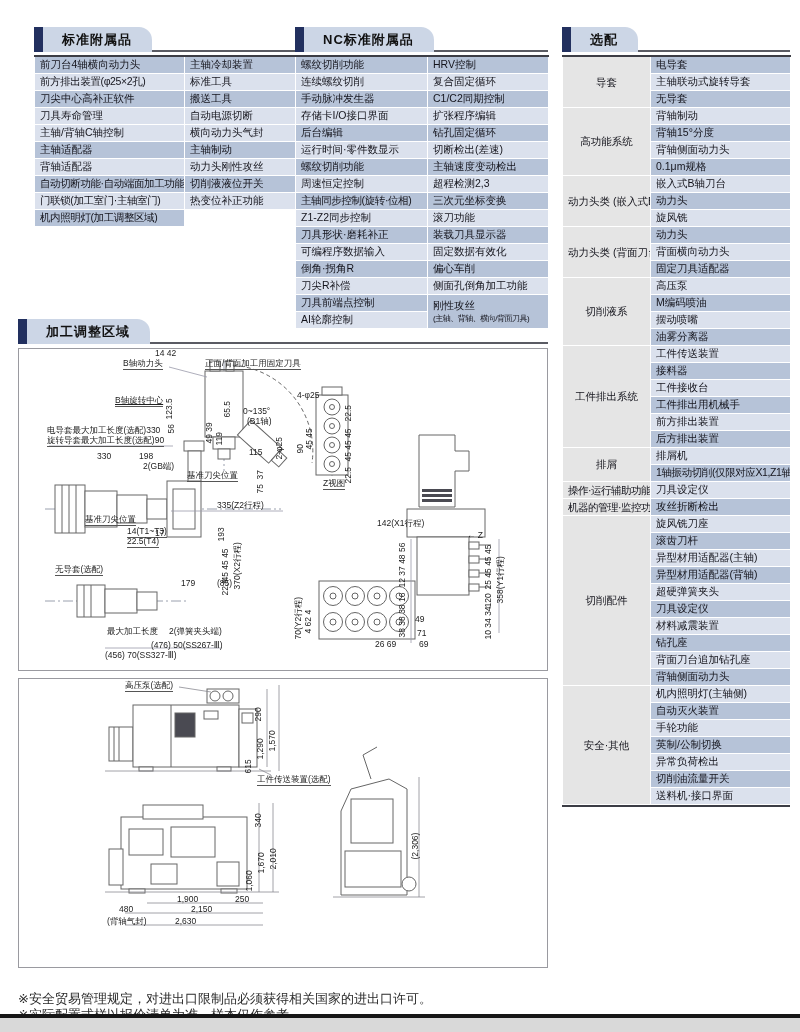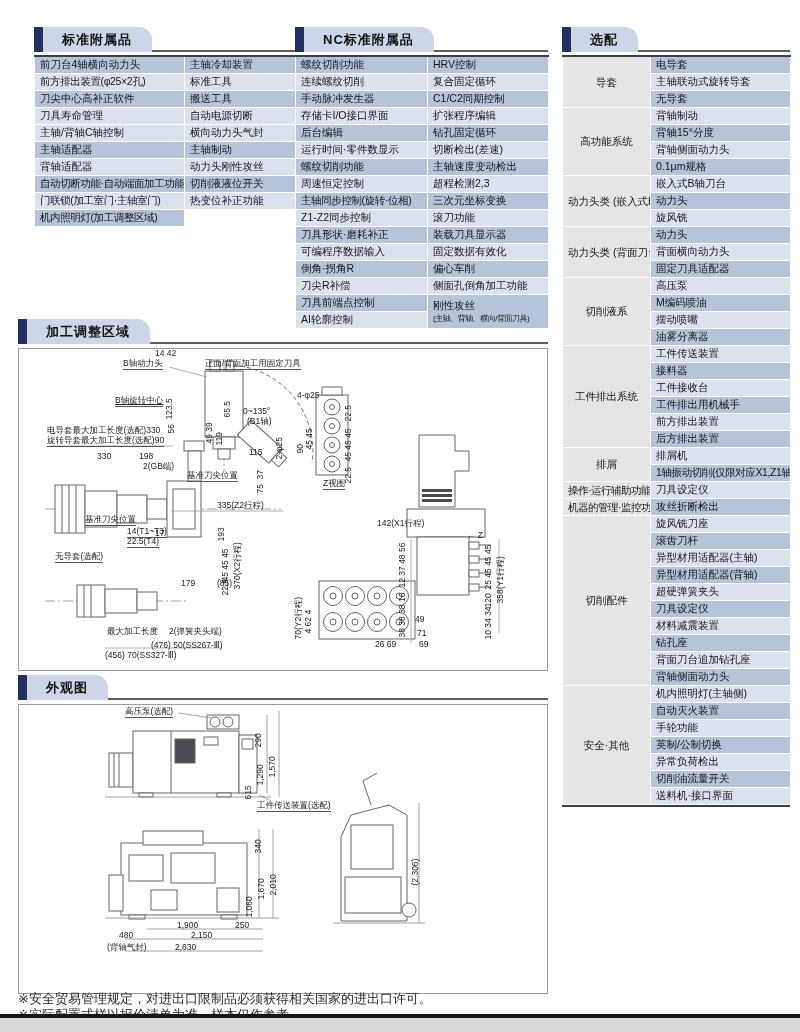--- a/index.html
+++ b/index.html
@@ -434,21 +434,21 @@
           <span class="lbl" style="left: 78px; top: 103px;">330</span>
           <span class="lbl" style="left: 120px; top: 103px;">198</span>
           <span class="lbl" style="left: 124px; top: 113px;">2(GB端)</span>
           <span class="lbl u" style="left: 168px; top: 122px;">基准刀尖位置</span>
           <span class="lbl" style="left: 230px; top: 99px;">115</span>
           <span class="lbl" style="left: 136px; top: 168px; margin-top: 12px;">17</span>
           <span class="lbl" style="left: 198px; top: 152px;">335(Z2行程)</span>
           <span class="lbl u" style="left: 66px; top: 166px;">基准刀尖位置</span>
           <span class="lbl u" style="left: 108px; top: 178px;">14(T1~T3)</span>
           <span class="lbl u" style="left: 108px; top: 188px;">22.5(T4)</span>
-          <span class="lbl u" style="left: 36px; top: 203px;">无导套(选配)</span>
+          <span class="lbl u" style="left: 36px; top: 216px;">无导套(选配)</span>
           <span class="lbl" style="left: 162px; top: 230px;">179</span>
           <span class="lbl" style="left: 198px; top: 230px;">(85)</span>
           <span class="lbl" style="left: 88px; top: 278px;">最大加工长度</span>
           <span class="lbl" style="left: 150px; top: 278px;">2(弹簧夹头端)</span>
           <span class="lbl" style="left: 86px; top: 292px; margin-left: 46px;">(476) 50(SS267-Ⅲ)</span>
           <span class="lbl" style="left: 86px; top: 302px;">(456) 70(SS327-Ⅲ)</span>
           <span class="lbl" style="left: 358px; top: 170px;">142(X1行程)</span>
           <span class="lbl" style="left: 448px; top: 182px;">← Z</span>
           <span class="lbl" style="left: 396px; top: 266px;">49</span>
           <span class="lbl" style="left: 398px; top: 280px;">71</span>
@@ -477,23 +477,20 @@
           <span class="lbl v" style="left: 485px; top: 246px;">358(Y1行程)</span>
           <span class="lbl v" style="left: 473px; top: 250px;">120</span>
           <span class="lbl v" style="left: 473px; top: 282px;">10 34 34</span>
           <span class="lbl v" style="left: 283px; top: 282px;">70(Y2行程)</span>
           <span class="lbl v" style="left: 293px; top: 276px;">4 62 4</span>
         </div>
     </div>
   </div>
 
   <div class="sec" style="left:18px;top:674px;width:530px;">
-    <div class="sec-head">
-      <div class="tab"><span>外观图</span></div>
-    </div>
     <div class="dbox" style="height:288px;">
       <svg viewBox="0 0 524 288" width="528" height="288">
         <g stroke="#666" stroke-width="1" fill="#fff">
           <rect x="88" y="48" width="24" height="34"></rect>
           <path d="M93 48 V82 M98 48 V82" fill="none"></path>
           <rect x="112" y="26" width="106" height="62"></rect>
           <path d="M150 26 V88" fill="none"></path>
           <rect x="154" y="34" width="20" height="24" fill="#4a4a52"></rect>
           <rect x="183" y="32" width="14" height="8"></rect>
           <rect x="186" y="10" width="32" height="14"></rect>

